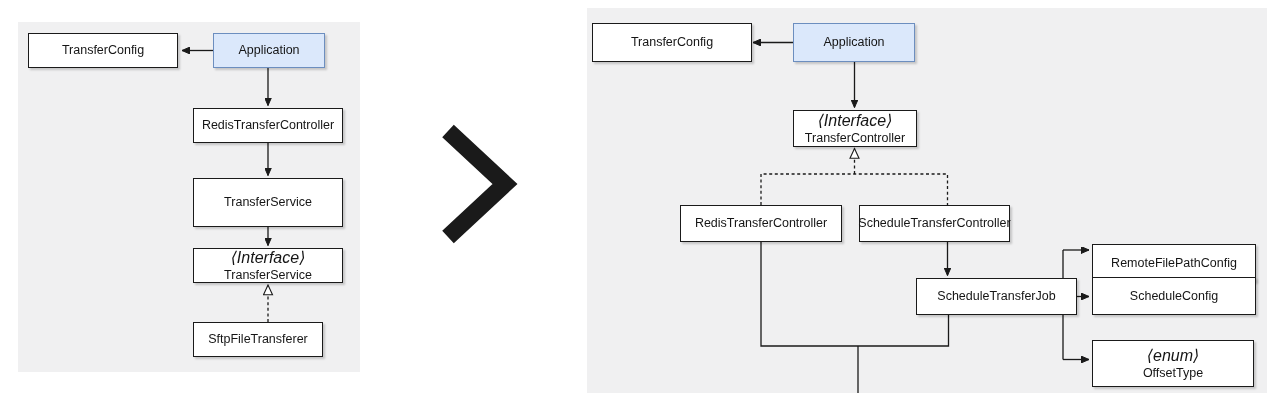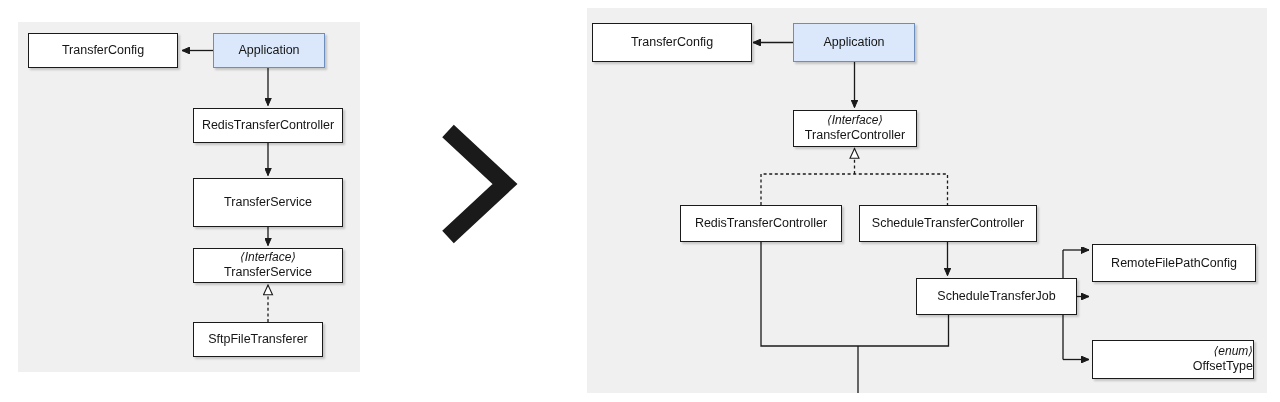--- a/index.html
+++ b/index.html
@@ -24,21 +24,21 @@
     box-shadow: 2px 2px 2px rgba(0,0,0,0.18);
     display: flex;
     flex-direction: column;
     align-items: center;
     justify-content: center;
     text-align: center;
     font-size: 12.5px;
     line-height: 1.15;
     white-space: nowrap;
   }
-  .node .stereotype { font-style: italic; font-size: 12px; }
+  .node .stereotype { font-style: italic; font-size: 16px; }
   .node-accent {
     background: var(--accent-node-bg, #dae8fc);
     border-color: var(--accent-node-border, #6c8ebf);
   }
 
   .chevron { position: absolute; left: 440px; top: 120px; width: 82px; height: 130px; }
 
   svg line, svg path, svg polyline { stroke: var(--line, #1a1a1a); }
 </style>
 </head>
@@ -116,28 +116,31 @@
     <div class="node node-accent" style="left:206px; top:15px; width:122px; height:39px;">
       <span>Application</span>
     </div>
     <div class="node" style="left:206px; top:102px; width:124px; height:37px;">
       <span class="stereotype">⟨Interface⟩</span>
       <span>TransferController</span>
     </div>
     <div class="node" style="left:93px; top:197px; width:162px; height:37px;">
       <span>RedisTransferController</span>
     </div>
-    <div class="node" style="left:272px; top:197px; width:178px; height:37px;">
+    <div class="node" style="left:272px; top:197px; width:151px; height:37px;">
       <span>ScheduleTransferController</span>
     </div>
     <div class="node" style="left:281px; top:270px; width:161px; height:37px;margin-left:48px;">
       <span>ScheduleTransferJob</span>
     </div>
     <div class="node" style="left:505px; top:236px; width:164px; height:38px;">
       <span>RemoteFilePathConfig</span>
     </div>
-    <div class="node" style="left:505px; top:332px; width:162px; height:39px;align-items:flex-end;">
+    <div class="node" style="left:505px; top:269px; width:164px; height:38px;">
+      <span>ScheduleConfig</span>
+    </div>
+    <div class="node" style="left:505px; top:332px; width:162px; height:47px;">
       <span class="stereotype">⟨enum⟩</span>
       <span>OffsetType</span>
     </div>
   </section>
 
 </div>
 
 </body></html>

